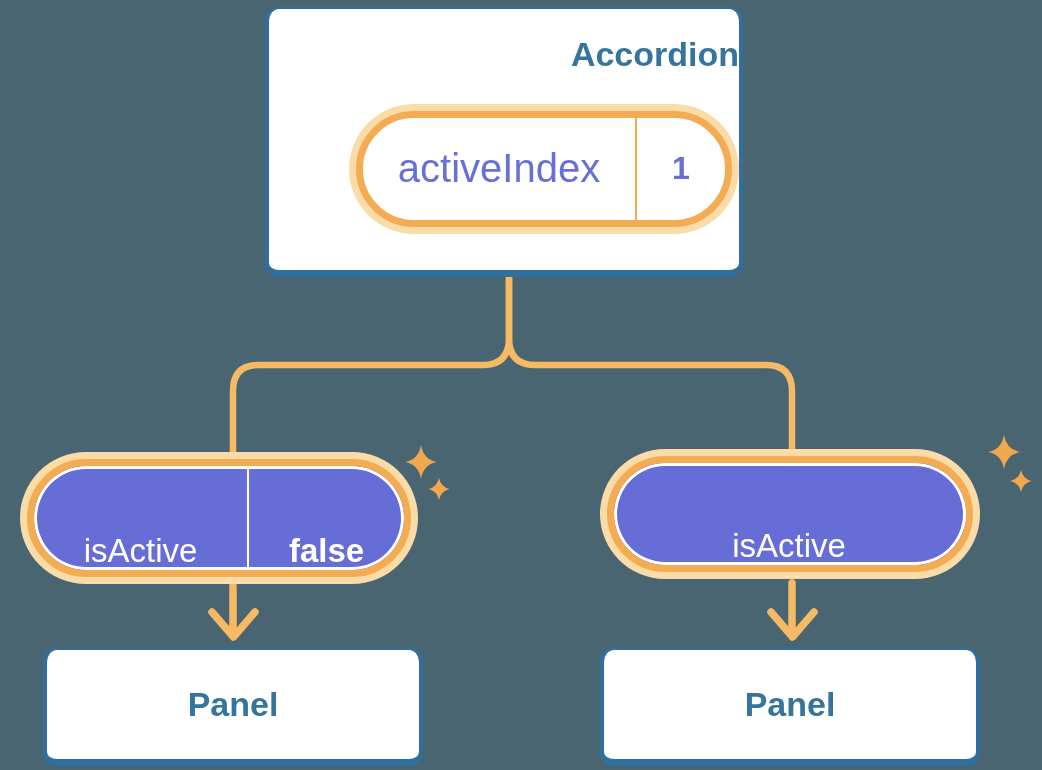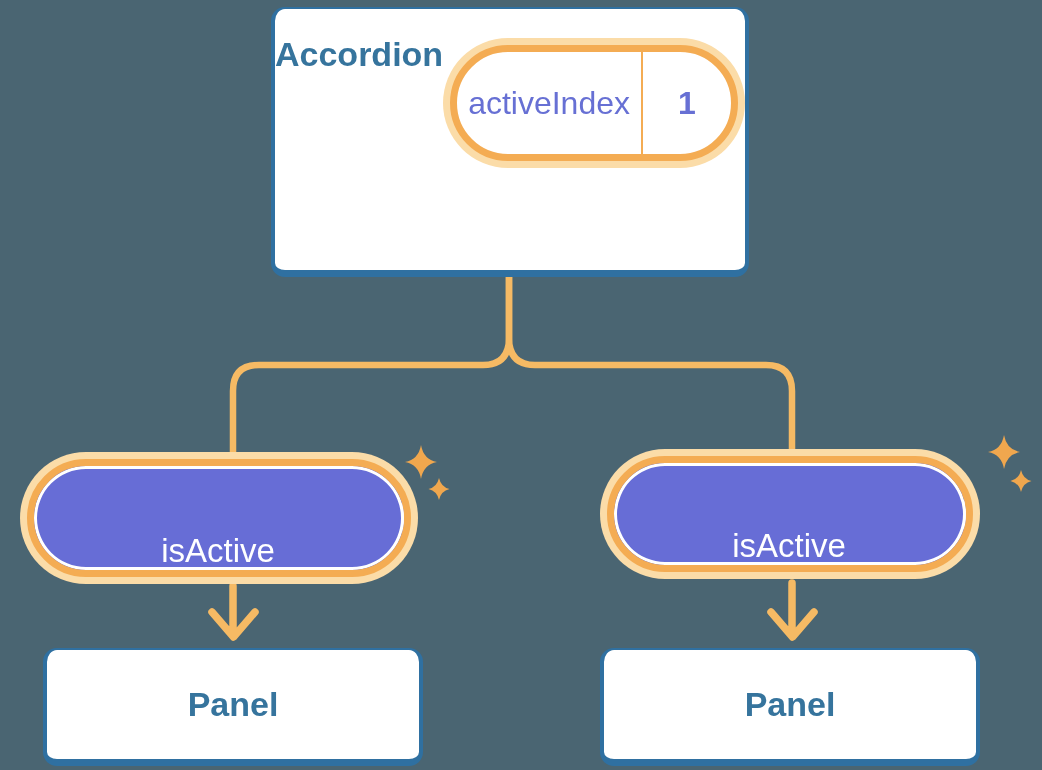--- a/index.html
+++ b/index.html
@@ -24,25 +24,25 @@
   .card {
     position: absolute;
     background: #ffffff;
     border: solid #2F70A1;
     border-width: 2px 4px 7px 4px;
     border-radius: 14px;
     box-sizing: border-box;
     z-index: 2;
   }
   .accordion-card {
-    left: 271px; top: 7px;
+    left: 265px; top: 7px;
     width: 478px; height: 270px;
     display: flex;
-    flex-direction: row;
-    align-items: flex-start;
+    flex-direction: column;
+    align-items: flex-end;
   }
   .card-title {
     color: #36749D;
     font-size: 34px;
     font-weight: 600;
     margin-top: 25px;
     line-height: 1.2;
   }
   .pill-outer {
     background: #FBDCA8;
@@ -72,21 +72,21 @@
   .pill-inner.purple {
     background: #676DD6;
     box-shadow: inset 0 0 0 3px #ffffff;
     align-items: flex-end;
   }
   .pill-label {
     flex: 1;
     display: flex;
     align-items: center;
     justify-content: center;
-    font-size: 32px;
+    font-size: 40px;
   }
   .pill-value {
     display: flex;
     align-items: center;
     justify-content: center;
     font-size: 32px;
     font-weight: 700;
   }
   .pill-inner.white .pill-label,
   .pill-inner.white .pill-value {
@@ -161,20 +161,21 @@
         <span class="pill-divider orange"></span>
         <span class="pill-value" style="width:88px">1</span>
       </div>
     </div>
   </div>
 
   <div class="pill-outer state-pill left">
     <div class="pill-inner purple">
       <span class="pill-label">isActive</span>
       <span class="pill-divider white"></span>
+      <span class="pill-value" style="width:155px">false</span>
     </div>
   </div>
 
   <div class="pill-outer state-pill right">
     <div class="pill-inner purple">
       <span class="pill-label">isActive</span>
       <span class="pill-divider white"></span>
     </div>
   </div>
 

